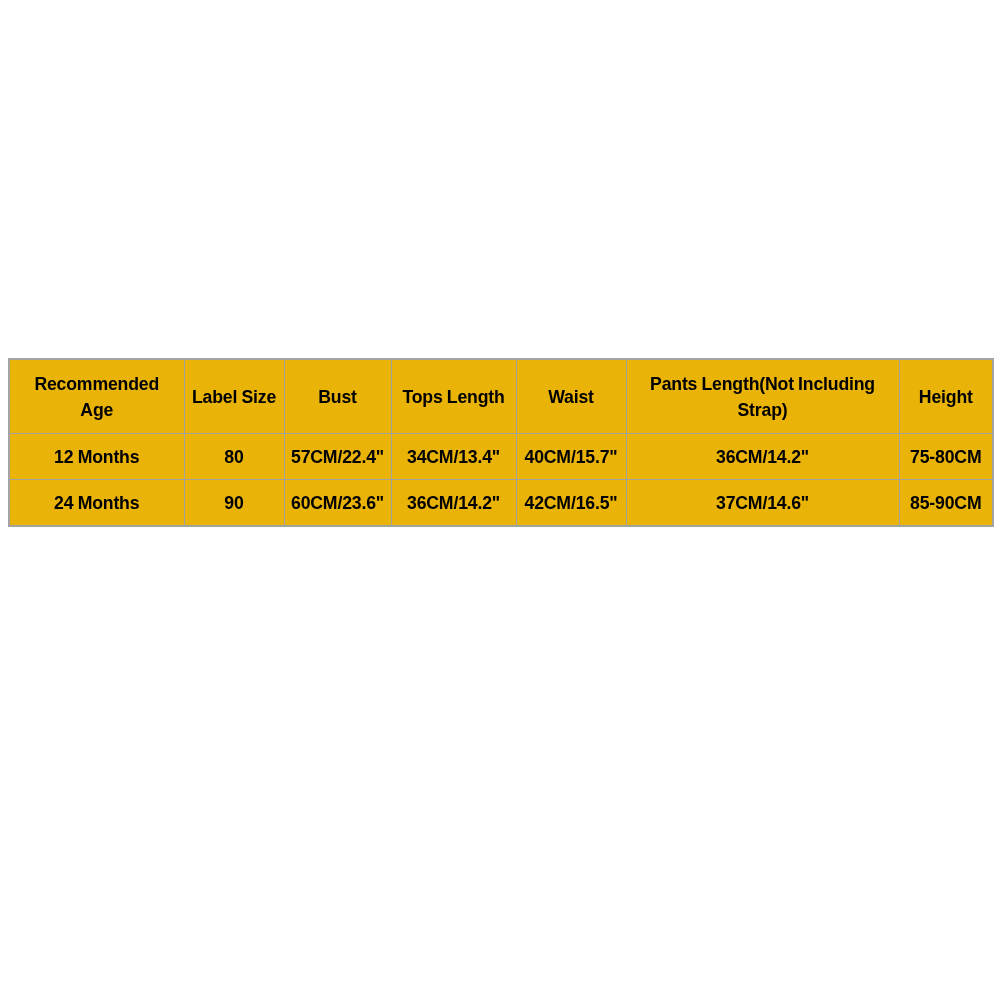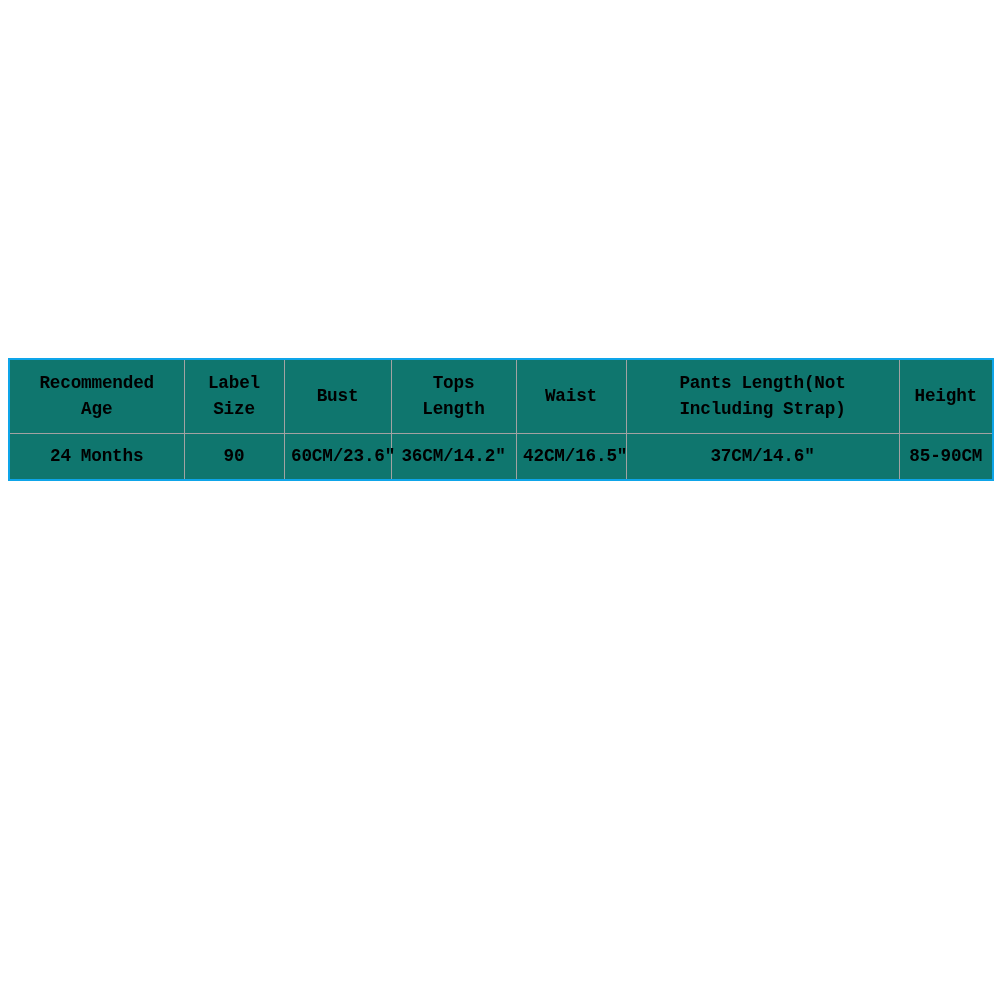--- a/index.html
+++ b/index.html
@@ -19,23 +19,22 @@
     position: absolute;
     left: 8px;
     top: 358px;
     width: 984px;
   }
 
   table.size-chart {
     width: 984px;
     border-collapse: collapse;
     table-layout: fixed;
-    background: #0f766e;
-    border: 2px solid #0ea5e9;
-    font-family: Liberation Mono, monospace;
+    background: #eab308;
+    border: 2px solid #a3a3a3;
   }
 
   table.size-chart td,
   table.size-chart th {
     border: 1px solid #a2a2a2;
     text-align: center;
     vertical-align: middle;
     color: #000000;
     font-weight: bold;
     font-size: 19px;
@@ -86,20 +85,29 @@
         <th>Label Size</th>
         <th>Bust</th>
         <th>Tops Length</th>
         <th>Waist</th>
         <th>Pants Length(Not Including Strap)</th>
         <th>Height</th>
       </tr>
     </thead>
     <tbody>
       <tr>
+        <td>12 Months</td>
+        <td>80</td>
+        <td>57CM/22.4"</td>
+        <td>34CM/13.4"</td>
+        <td>40CM/15.7"</td>
+        <td>36CM/14.2"</td>
+        <td>75-80CM</td>
+      </tr>
+      <tr>
         <td>24 Months</td>
         <td>90</td>
         <td>60CM/23.6"</td>
         <td>36CM/14.2"</td>
         <td>42CM/16.5"</td>
         <td>37CM/14.6"</td>
         <td>85-90CM</td>
       </tr>
     </tbody>
   </table>

